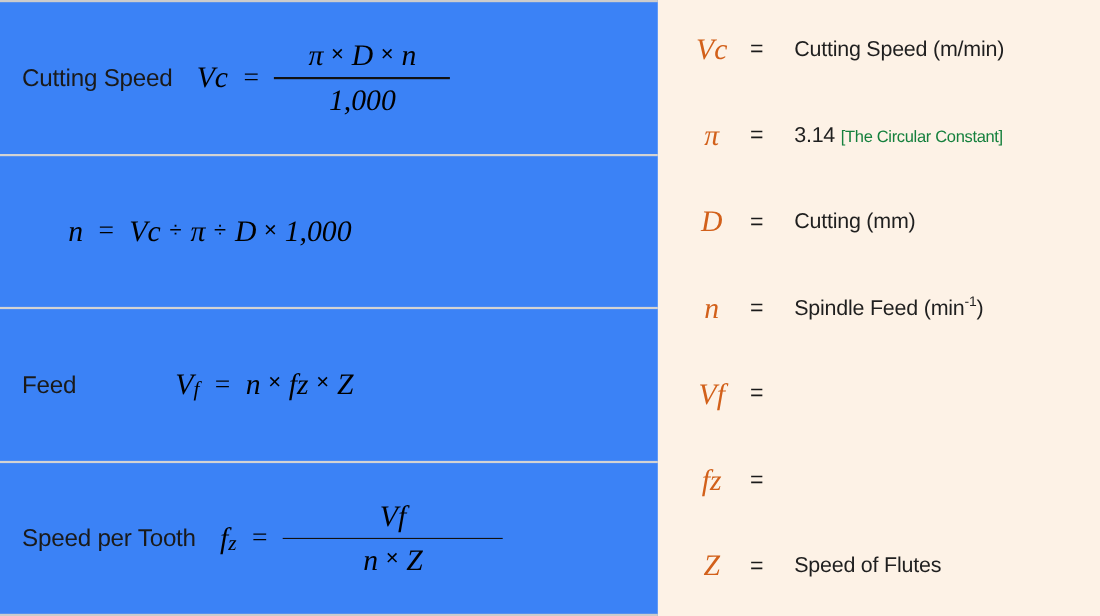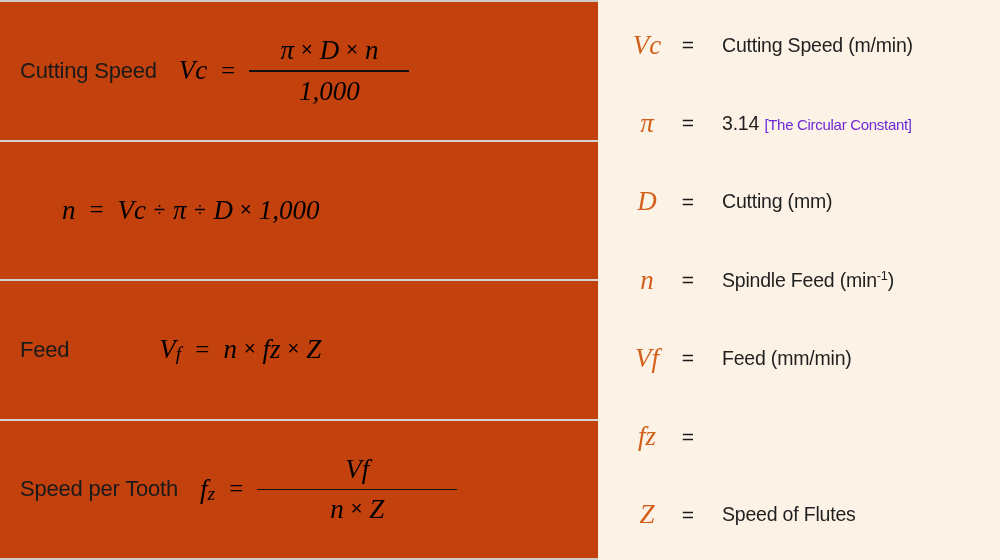--- a/index.html
+++ b/index.html
@@ -18,21 +18,21 @@
     width: 1000px;
     height: 560px;
     display: flex;
   }
 
   
   .left-panel {
     position: relative;
     width: 598px;
     height: 560px;
-    background: #c2410c;
+    background: #3b82f6;
     box-sizing: border-box;
     display: flex;
     flex-direction: column;
   }
   .rule {
     height: 2px;
     background: #d3d3d3;
     width: 100%;
     flex: none;
   }
@@ -168,21 +168,21 @@
   .legend-desc {
     font-family: "Liberation Sans", sans-serif;
     font-size: 19.5px;
     color: #1f1f1f;
     letter-spacing: -0.2px;
     white-space: nowrap;
     margin-left: 16px;
   }
   .legend-note {
     font-size: 15px;
-    color: #6d28d9;
+    color: #15803d;
     letter-spacing: -0.3px;
     text-align: right;
   }
   .sup {
     font-size: 0.65em;
     vertical-align: super;
     line-height: 0;
   }
 </style>
 </head>
@@ -292,21 +292,20 @@
 
     <div class="legend-row">
       <span class="legend-sym">n</span>
       <span class="legend-eq">=</span>
       <span class="legend-desc"><span>Spindle Feed (min</span><span class="sup">-1</span><span>)</span></span>
     </div>
 
     <div class="legend-row">
       <span class="legend-sym">Vf</span>
       <span class="legend-eq">=</span>
-      <span class="legend-desc">Feed (mm/min)</span>
     </div>
 
     <div class="legend-row">
       <span class="legend-sym">fz</span>
       <span class="legend-eq">=</span>
     </div>
 
     <div class="legend-row">
       <span class="legend-sym">Z</span>
       <span class="legend-eq">=</span>

